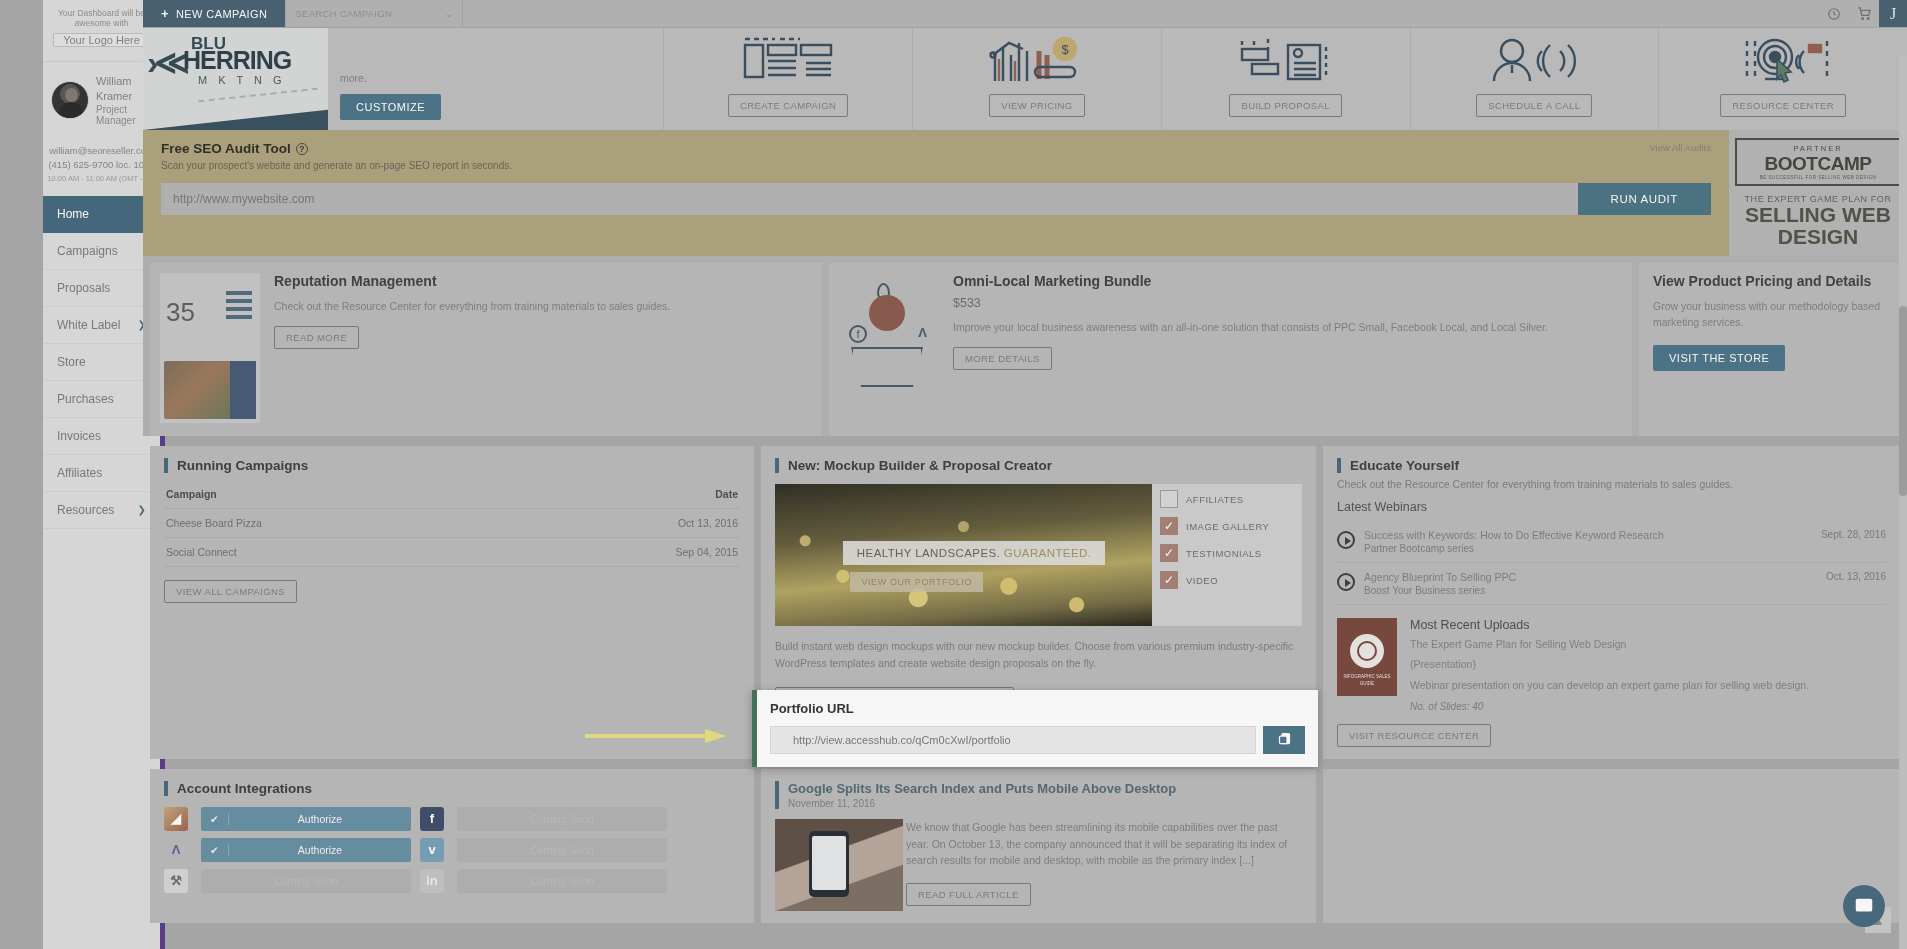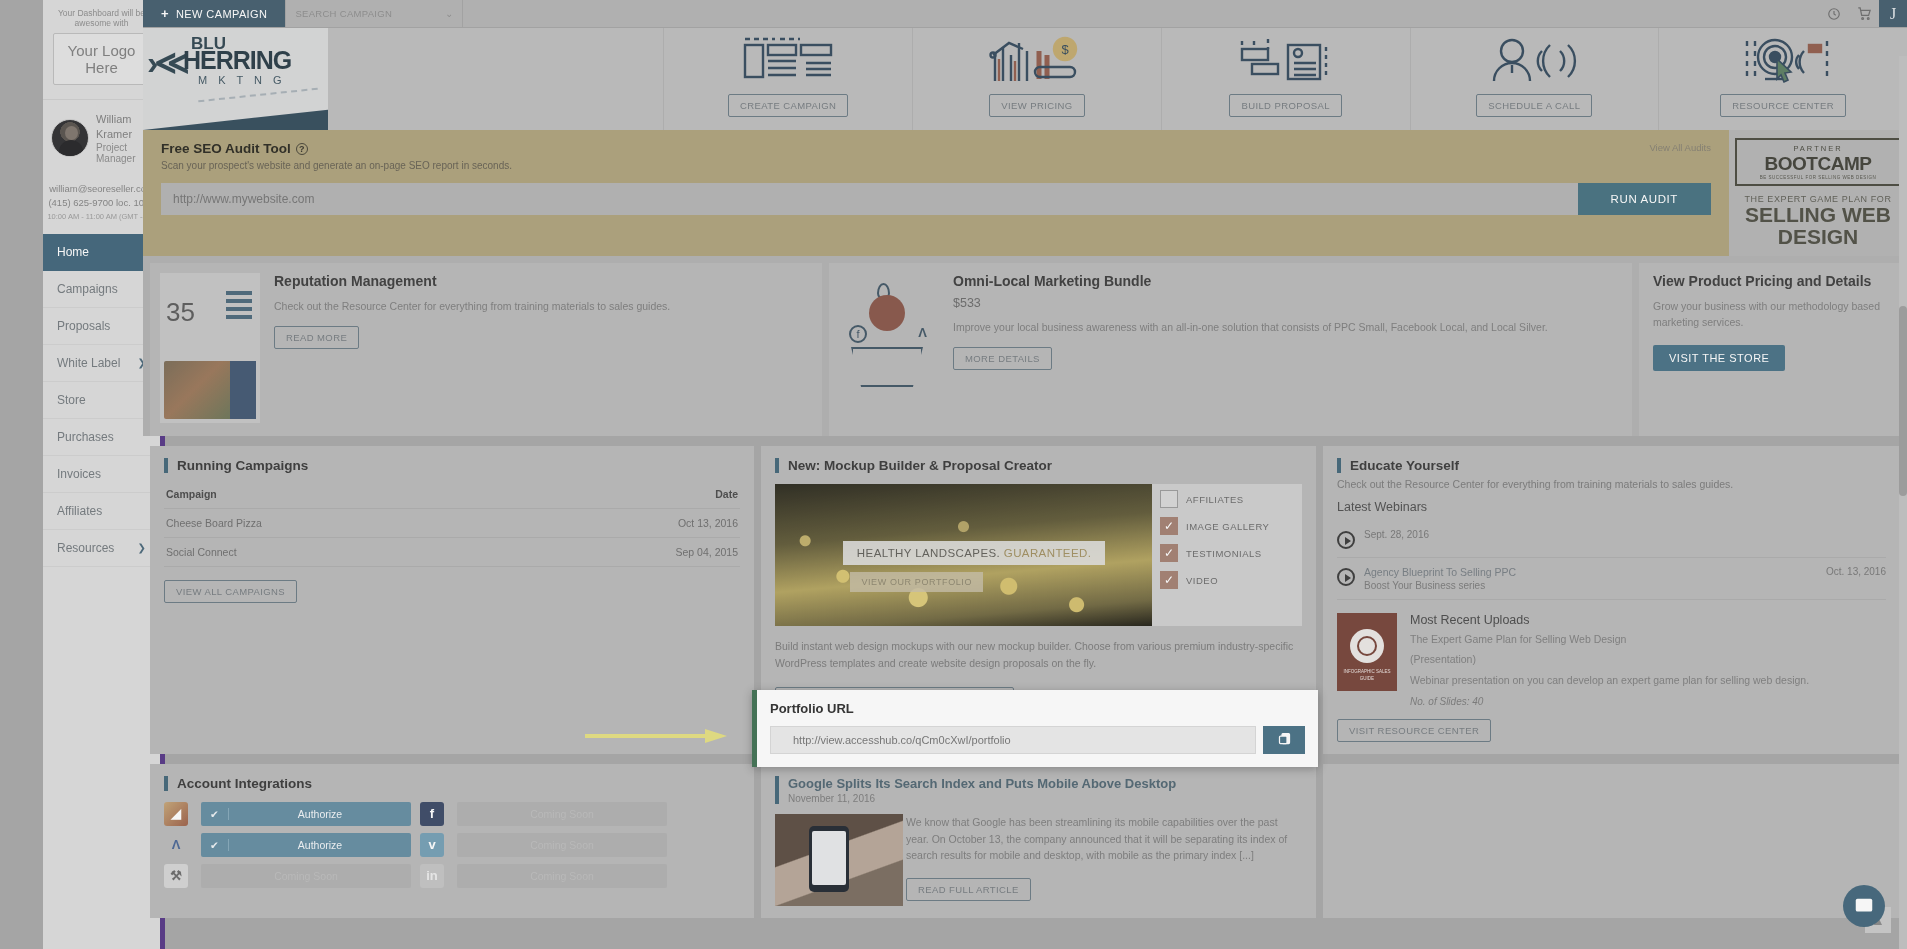--- a/index.html
+++ b/index.html
@@ -18,21 +18,21 @@
 
   
   .sidebar {
     position: absolute; left: 0; top: 0; width: 122px; height: 949px;
     background: #dcdcdc; border-right: 5px solid #6d28d9; margin-left: 43px;
   }
   .logo-box { padding: 8px 10px 12px; text-align: center; }
   .logo-hint { font-size: 8.5px; color: #8d8d8d; margin-bottom: 5px; line-height: 1.2; }
   .logo-btn {
     border: 1px solid #bdbdbd; background: #e4e4e4; color: #7f7f7f;
-    font-size: 15px; padding: 8px 4px; border-radius: 2px;
+    font-size: 11px; padding: 0 4px; border-radius: 2px;
   }
   .side-divider { height:1px; background:#cdcdcd; margin: 2px 0 0; }
   .profile { padding: 12px 8px 8px; }
   .profile-row { display: flex; align-items: center; gap: 7px; }
   .avatar {
     width: 38px; height: 38px; border-radius: 50%;
     background: radial-gradient(circle at 50% 33%, #5d5145 0 32%, #2e2e32 33% 100%);
     border: 1px solid #c9c9c9; flex: none; position: relative; overflow: hidden;
   }
   .avatar::after{content:"";position:absolute;left:7px;top:20px;width:24px;height:20px;border-radius:12px 12px 0 0;background:#24242a;}
@@ -369,20 +369,24 @@
 
       <div class="qcard promo">
         <div class="promo-img">
           <div class="mark">›≪</div>
           <div class="bh1">BLU</div>
           <div class="bh2">HERRING</div>
           <div class="bh3">M K T N G</div>
           <div class="dash"></div>
           <div class="wedge"></div>
         </div>
+        <div class="promo-body">
+          <div class="promo-text">more.</div>
+          <button class="btn-fill">CUSTOMIZE</button>
+        </div>
       </div>
 
       <div class="qcard">
         <div class="qicon">
           <svg width="96" height="52" viewBox="0 0 96 52" fill="none" stroke="#1d4f78" stroke-width="2.4">
             <rect x="5" y="10" width="18" height="32"></rect>
               <rect x="28" y="10" width="28" height="10"></rect>
             <path d="M28 26h28M28 33h28M28 40h28"></path>
               <rect x="61" y="10" width="30" height="10"></rect>
             <path d="M66 28h25M66 34h25M66 40h25"></path>
@@ -592,20 +596,24 @@
         <div class="mock-btn-wrap"><button class="btn-outline">CREATE YOUR OWN MOCKUP &amp; PROPOSAL</button></div>
       </div>
 
       <div class="panel p-right">
         <div class="panel-title">Educate Yourself</div>
         <div class="ed-sub">Check out the Resource Center for everything from training materials to sales guides.</div>
         <div class="ed-h">Latest Webinars</div>
 
         <div class="web-row">
           <span class="play"></span>
+          <div class="web-main">
+            <div class="web-t">Success with Keywords: How to Do Effective Keyword Research</div>
+            <div class="web-s">Partner Bootcamp series</div>
+          </div>
           <div class="web-d">Sept. 28, 2016</div>
         </div>
         <div class="web-row">
           <span class="play"></span>
           <div class="web-main">
             <div class="web-t">Agency Blueprint To Selling PPC</div>
             <div class="web-s">Boost Your Business series</div>
           </div>
           <div class="web-d">Oct. 13, 2016</div>
         </div>

